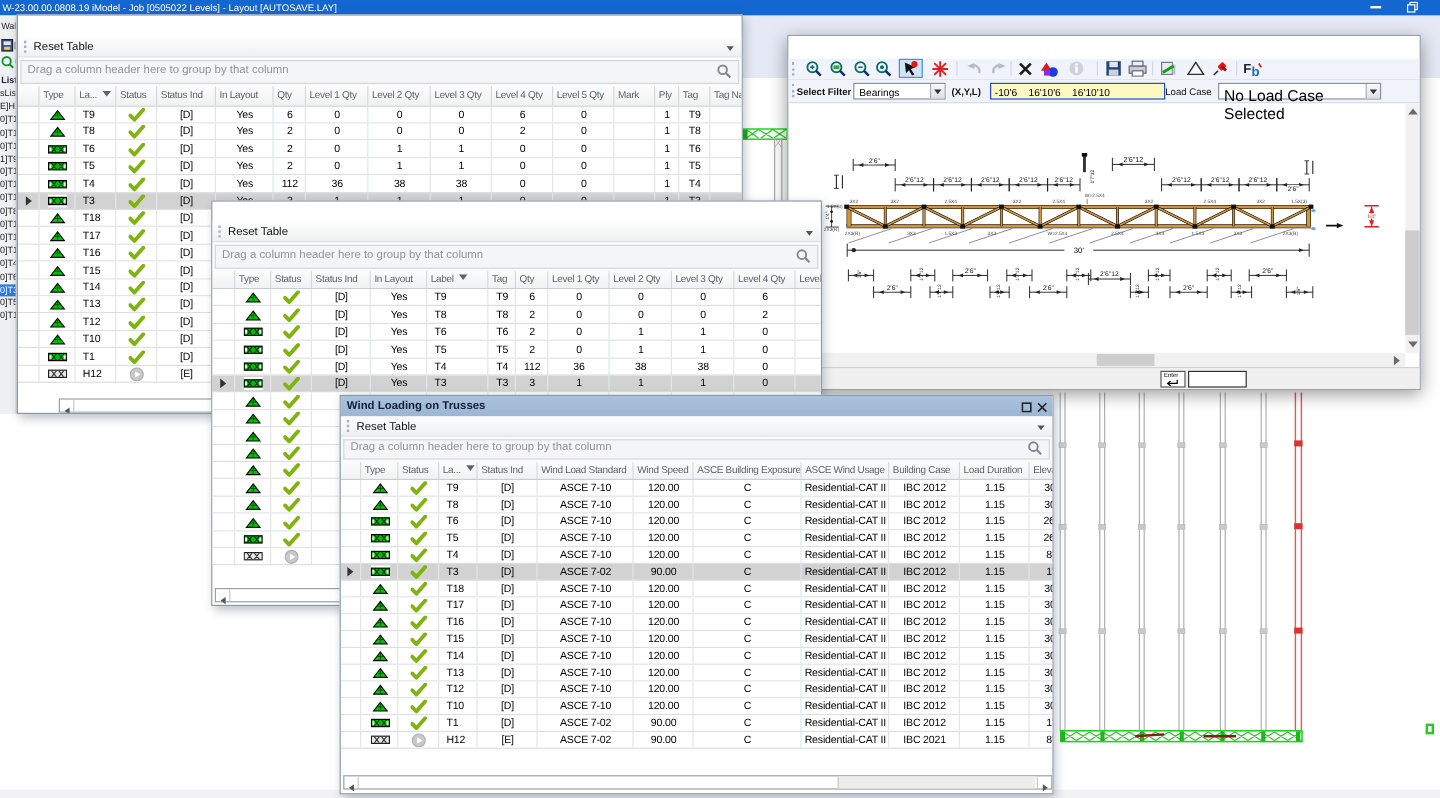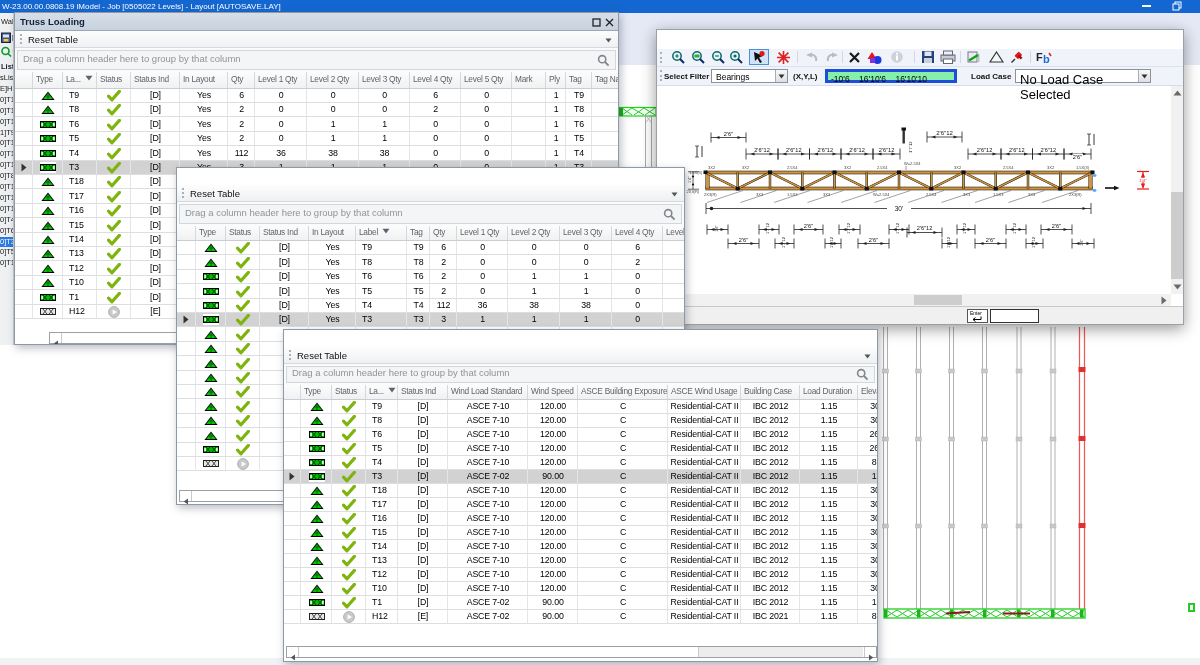--- a/index.html
+++ b/index.html
@@ -94,29 +94,20 @@
     <rect x="950" y="609.5" width="3.5" height="8" fill="#18b818"></rect>
     <rect x="983" y="609.5" width="3.5" height="8" fill="#18b818"></rect>
     <rect x="1017" y="609.5" width="3.5" height="8" fill="#18b818"></rect>
     <rect x="1051" y="609.5" width="3.5" height="8" fill="#18b818"></rect>
     <rect x="1080" y="609.5" width="3.5" height="8" fill="#18b818"></rect>
     <path d="M946 613.5 L970 612 M1003 613.5 L1030 613.5" stroke="#8b1a1a" stroke-width="2"></path>
     <rect x="1188" y="603" width="7" height="9" fill="#22cc22"></rect>
     <rect x="1190" y="605" width="3" height="5" fill="#fff"></rect>
   </svg>
 <div style="position:absolute;left:14px;top:12px;width:605px;height:333px;background:#fff;border:1px solid #8d99a5;box-shadow:2px 3px 8px rgba(60,70,90,.35);overflow:hidden;z-index:4">
-    <div style="position:absolute;left:0;top:0;width:100%;height:18px;background:linear-gradient(#d7dfe9,#c6d2de);border-bottom:1px solid #9aa7b4">
-      <div style="position:absolute;left:5px;top:3px;font-weight:bold;font-size:9.5px;color:#121f36">Truss Loading</div>
-      <svg width="9" height="9" style="position:absolute;right:17px;top:5px">
-        <rect x="1" y="1" width="7" height="7" fill="none" stroke="#222" stroke-width="1.3"></rect>
-      </svg>
-      <svg width="9" height="9" style="position:absolute;right:4px;top:5px">
-        <path d="M1 1 L8 8 M8 1 L1 8" stroke="#222" stroke-width="1.3"></path>
-      </svg>
-    </div>
     <div style="position:absolute;left:0;top:18px;width:100%;height:17px;background:linear-gradient(#fdfdfd,#eef0f3);border-bottom:1px solid #d7dadd">
       <div style="position:absolute;left:5px;top:3px;width:1px;height:10px;border-left:2px dotted #a9b0b8"></div>
       <div style="position:absolute;left:13px;top:3px;font-size:9.5px;color:#111">Reset Table</div>
       <svg width="7" height="5" style="position:absolute;right:6px;top:7px">
         <polygon points="0.5,0.5 6.5,0.5 3.5,4.5" fill="#555"></polygon>
       </svg>
     </div>
     <div style="position:absolute;left:0;top:35px;width:100%;height:24px;background:#fbfbfc">
       <div style="position:absolute;left:2px;top:2px;right:2px;bottom:2px;background:#f4f5f6;border:1px solid #d4d7da"></div>
       <div style="position:absolute;left:8px;top:5px;font-size:9.5px;color:#909498">Drag a column header here to group by that column</div>
@@ -938,20 +929,29 @@
       <div style="position:absolute;right:13px;top:0;width:110px;height:10px;background:#ededed;border-left:1px solid #c9c9c9"></div>
       <div style="position:absolute;left:0;top:0;width:12px;height:10px;border-right:1px solid #c9c9c9;text-align:center"><svg width="6" height="7" style="margin-top:2px">
           <polygon points="5,0.5 5,6.5 0.8,3.5" fill="#555"></polygon>
         </svg></div>
       <div style="position:absolute;right:0;top:0;width:12px;height:10px;border-left:1px solid #c9c9c9;text-align:center"><svg width="6" height="7" style="margin-top:2px">
           <polygon points="1,0.5 1,6.5 5.2,3.5" fill="#555"></polygon>
         </svg></div>
     </div>
   </div>
 <div style="position:absolute;left:283px;top:329px;width:595px;height:333px;background:#fff;border:1px solid #8d99a5;box-shadow:2px 3px 8px rgba(60,70,90,.35);overflow:hidden;z-index:5">
+    <div style="position:absolute;left:0;top:0;width:100%;height:17px;background:linear-gradient(#abc2dc,#9cb6d3);border-bottom:1px solid #9aa7b4">
+      <div style="position:absolute;left:5px;top:3px;font-weight:bold;font-size:9.5px;color:#121f36">Wind Loading on Trusses</div>
+      <svg width="9" height="9" style="position:absolute;right:17px;top:5px">
+        <rect x="1" y="1" width="7" height="7" fill="none" stroke="#222" stroke-width="1.3"></rect>
+      </svg>
+      <svg width="9" height="9" style="position:absolute;right:4px;top:5px">
+        <path d="M1 1 L8 8 M8 1 L1 8" stroke="#222" stroke-width="1.3"></path>
+      </svg>
+    </div>
     <div style="position:absolute;left:0;top:17px;width:100%;height:17px;background:linear-gradient(#fdfdfd,#eef0f3);border-bottom:1px solid #d7dadd">
       <div style="position:absolute;left:5px;top:3px;width:1px;height:10px;border-left:2px dotted #a9b0b8"></div>
       <div style="position:absolute;left:13px;top:3px;font-size:9.5px;color:#111">Reset Table</div>
       <svg width="7" height="5" style="position:absolute;right:6px;top:7px">
         <polygon points="0.5,0.5 6.5,0.5 3.5,4.5" fill="#555"></polygon>
       </svg>
     </div>
     <div style="position:absolute;left:0;top:34px;width:100%;height:21px;background:#fbfbfc">
       <div style="position:absolute;left:2px;top:2px;right:2px;bottom:2px;background:#f4f5f6;border:1px solid #d4d7da"></div>
       <div style="position:absolute;left:8px;top:3px;font-size:9.5px;color:#909498">Drag a column header here to group by that column</div>
@@ -1410,24 +1410,24 @@
       <div style="position:absolute;left:7px;top:5px;font-size:8px;font-weight:bold;color:#111">Select Filter</div>
       <div style="position:absolute;left:54px;top:2px;width:77px;height:14px;background:#fff;border:1px solid #8a929c">
         <div style="position:absolute;left:4px;top:2px;font-size:8.5px;color:#000">Bearings</div>
         <div style="position:absolute;right:0;top:0;width:12px;height:12px;background:linear-gradient(#f8f8f8,#dcdfe4);border-left:1px solid #aab">
           <svg width="7" height="5" style="position:absolute;left:2px;top:4px">
             <polygon points="0.5,0.5 6.5,0.5 3.5,4.5" fill="#333"></polygon>
           </svg>
         </div>
       </div>
       <div style="position:absolute;left:136px;top:5px;font-size:8px;font-weight:bold;color:#111">(X,Y,L)</div>
-      <div style="position:absolute;left:168px;top:2px;width:132px;height:14px;background:#86efac;border:3px solid #1d4ed8">
+      <div style="position:absolute;left:168px;top:2px;width:146px;height:14px;background:#fef9c3;border:1px solid #1d4ed8">
         <div style="position:absolute;left:3px;top:2px;font-size:8.5px;color:#000">-10'6&nbsp;&nbsp;&nbsp;&nbsp;16'10'6&nbsp;&nbsp;&nbsp;&nbsp;16'10'10</div>
       </div>
-      <div style="position:absolute;left:314px;top:5px;font-size:8px;font-weight:bold;color:#111">Load Case</div>
+      <div style="position:absolute;left:314px;top:5px;font-size:8px;font-weight:normal;color:#111">Load Case</div>
       <div style="position:absolute;left:358px;top:2px;width:136px;height:14px;background:#fff;border:1px solid #8a929c">
         <div style="position:absolute;left:4px;top:2px;font-size:13px;color:#000">No Load Case Selected</div>
         <div style="position:absolute;right:0;top:0;width:12px;height:12px;background:linear-gradient(#f8f8f8,#dcdfe4);border-left:1px solid #aab">
           <svg width="7" height="5" style="position:absolute;left:2px;top:4px">
             <polygon points="0.5,0.5 6.5,0.5 3.5,4.5" fill="#333"></polygon>
           </svg>
         </div>
       </div>
     </div>
     <div style="position:absolute;left:514px;top:56px;width:13px;height:208px;background:#f1f1f1">

